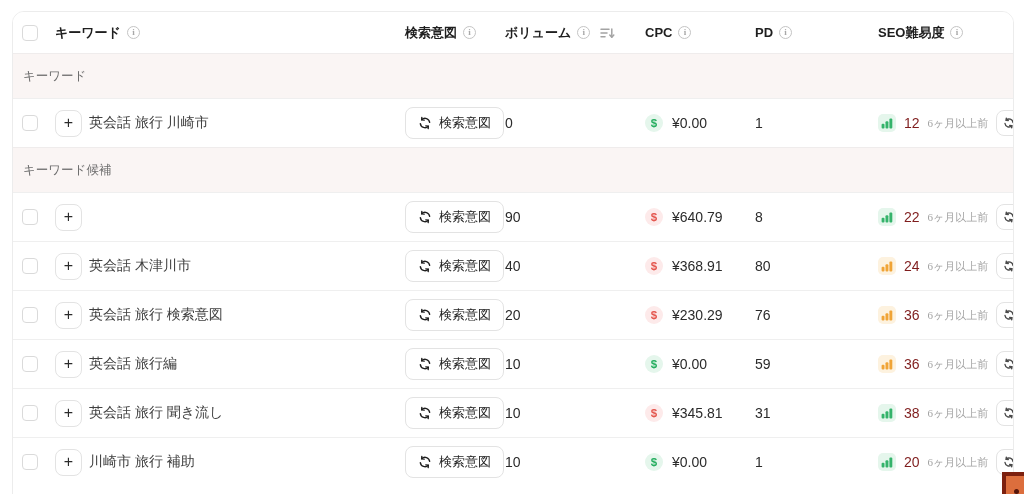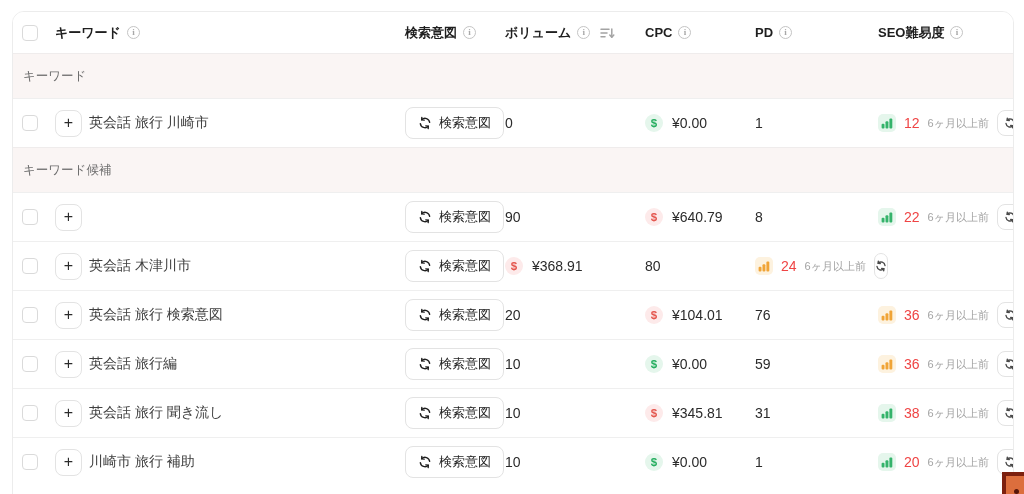--- a/index.html
+++ b/index.html
@@ -68,22 +68,22 @@
   .kd-cell { gap: 8px; padding-right: 8px; }
   .kd-badge {
     width: 18px; height: 18px; border-radius: 5px;
     display: inline-flex; align-items: center; justify-content: center;
     flex: 0 0 auto;
   }
   .tone-green.dollar-badge { background: #e5f6ec; color: #27ae60; }
   .tone-red.dollar-badge   { background: #fdeaea; color: #e4574f; }
   .tone-green.kd-badge  { background: #e5f6ec; color: #35b36b; }
   .tone-orange.kd-badge { background: #fdf2df; color: #f0a437; }
-  .kd-num { font-size: 14px; color: #ef4444; }
-  .updated { font-size: 11px; color: #a3a3a3; white-space: nowrap; }
+  .kd-num { font-size: 14px; color: #7f1d1d; }
+  .updated { font-size: 11px; color: #a3a3a3; white-space: nowrap; font-family: Liberation Serif, serif; }
   .row-refresh-btn {
     margin-left: auto;
     width: 26px; height: 26px;
     border: 1px solid #e3e3e3; border-radius: 8px; background: #fff;
     display: inline-flex; align-items: center; justify-content: center;
     cursor: pointer; color: #4a4a4a;
   }
   .info-icon {
     width: 13px; height: 13px; border-radius: 50%;
     border: 1px solid #c4c4c4; color: #a8a8a8;
@@ -267,20 +267,23 @@
       <button class="intent-btn">
         <svg class="refresh-svg" width="14" height="14" viewBox="0 0 24 24" fill="none" stroke="#1f1f1f" stroke-width="2.4" stroke-linecap="round" stroke-linejoin="round">
           <path d="M20 11a8 8 0 0 0-13.7-4.6"></path>
               <polyline points="6.6 2.4 6.3 6.7 10.6 7"></polyline>
           <path d="M4 13a8 8 0 0 0 13.7 4.6"></path>
               <polyline points="17.4 21.6 17.7 17.3 13.4 17"></polyline>
         </svg>
         <span>検索意図</span>
       </button>
     </div>
+    <div class="cell">
+          <span class="num">40</span>
+        </div>
     <div class="cell cpc-cell">
       <span class="dollar-badge tone-red">$</span>
       <span class="num">¥368.91</span>
     </div>
     <div class="cell">
           <span class="num">80</span>
         </div>
     <div class="cell kd-cell">
       <span class="kd-badge tone-orange">
         <svg width="12" height="12" viewBox="0 0 12 12" fill="currentColor">
@@ -321,21 +324,21 @@
               <polyline points="17.4 21.6 17.7 17.3 13.4 17"></polyline>
         </svg>
         <span>検索意図</span>
       </button>
     </div>
     <div class="cell">
           <span class="num">20</span>
         </div>
     <div class="cell cpc-cell">
       <span class="dollar-badge tone-red">$</span>
-      <span class="num">¥104.01</span>
+      <span class="num">¥230.29</span>
     </div>
     <div class="cell">
           <span class="num">76</span>
         </div>
     <div class="cell kd-cell">
       <span class="kd-badge tone-orange">
         <svg width="12" height="12" viewBox="0 0 12 12" fill="currentColor">
           <rect x="0.6" y="6.8" width="2.9" height="4.6" rx="1"></rect>
           <rect x="4.5" y="4.2" width="2.9" height="7.2" rx="1"></rect>
           <rect x="8.4" y="1.4" width="2.9" height="10" rx="1"></rect>

